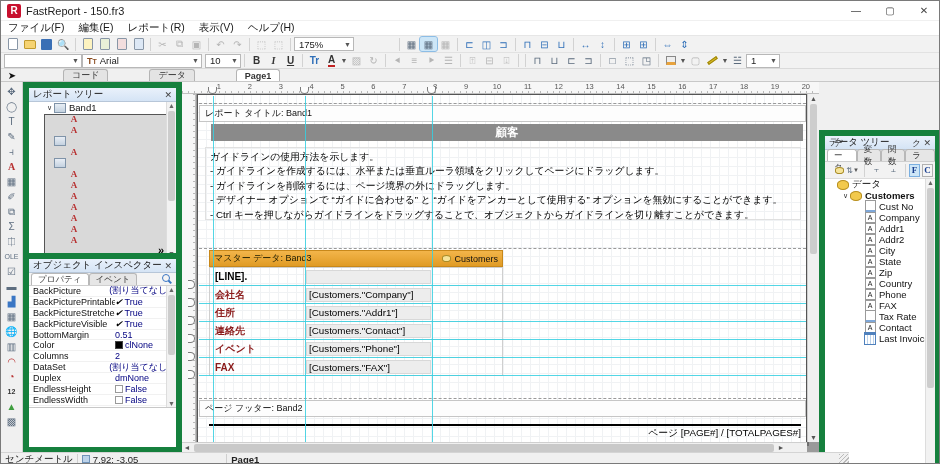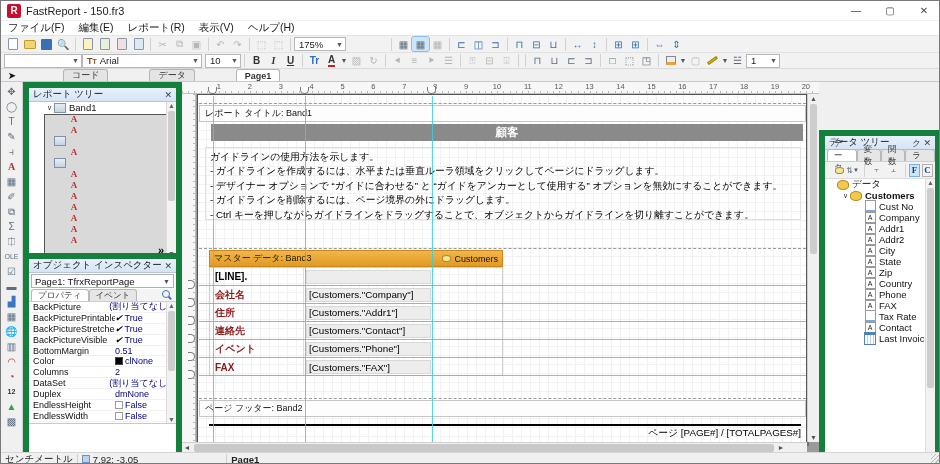--- a/index.html
+++ b/index.html
@@ -128,21 +128,21 @@
   .ws-hscroll .thumb { height:8px; background:#c9c9c9; border-radius:2px; margin:0 2px; flex:none; }
 
   
   .dtree { left:818px; top:81px; width:122px; height:370px;margin-top:48px; }
   .dtabs { height:12px; display:flex; align-items:flex-end; background:#f4f4f4; border-bottom:1px solid #cfcfcf; padding-left:2px; }
   .dtb { height:17px; display:flex; align-items:center; background:#f2f2f2; border-bottom:1px solid #dcdcdc; padding-left:2px; }
   .fc-btn { width:13px; height:13px; border:1px solid #b0b0b0; background:#f4f4f4; font-size:9px; font-weight:bold; font-family:"Liberation Serif", serif; color:#1a3f8f; display:flex; align-items:center; justify-content:center; margin-right:2px; }
   .fc-btn.sel { background:#cde6f7; border-color:#7aafe0; }
 
   
-  .statusbar { left:0; top:451px; width:940px; height:13px; background:#f0f0f0; border-top:1px solid #d4d4d4; display:flex; align-items:center; font-size:9.5px; color:#222; }
+  .statusbar { left:0; top:451px; width:848px; height:13px; background:#f0f0f0; border-top:1px solid #d4d4d4; display:flex; align-items:center; font-size:9.5px; color:#222; }
   .sb-sep { width:1px; height:10px; background:#cfcfcf; margin:0 4px; }
   .grip { margin-left:auto; width:10px; height:10px; background:repeating-linear-gradient(135deg,#bbb 0 1px,transparent 1px 3px); }
 </style>
 </head>
 <body>
 
 <div class="window">
 
   <div class="abs titlebar">
     <div class="app-logo">R</div>
@@ -192,21 +192,21 @@
     <span class="icn gray">✂</span>
     <span class="icn gray">⧉</span>
     <span class="icn gray">▣</span>
     <span class="tsep"></span>
     <span class="icn gray">↶</span>
     <span class="icn gray">↷</span>
     <span class="tsep"></span>
     <span class="icn gray">⬚</span>
     <span class="icn gray">⬚</span>
     <span class="tsep"></span>
-    <span class="combo" style="width:52px">
+    <span class="combo" style="width:60px">
         <span>175%</span>
         <span class="car">▼</span>
       </span>
     <span style="width:42px"></span>
     <span class="tsep"></span>
     <span class="icn">▦</span>
     <span class="icn sel">▦</span>
     <span class="icn gray">▦</span>
     <span class="tsep"></span>
     <span class="icn blue">⊏</span>
@@ -425,24 +425,20 @@
         <div class="thumb" style="top:9px;height:90px"></div>
       </div>
     </div>
   </div>
 
   <div class="abs panel" style="left:22px;top:252px;width:159px;height:199px">
     <div class="panel-head">
       <span>オブジェクト インスペクター</span>
       <span class="panel-x">✕</span>
     </div>
-    <div class="insp-combo">
-      <span>Page1: TfrxReportPage</span>
-      <span style="margin-left:auto;font-size:7px;color:#555">▼</span>
-    </div>
     <div class="insp-tabs">
       <div style="display:flex;align-items:flex-end">
 
       <div class="itab active">プロパティ</div>
           <div class="itab">イベント</div>
         </div>
       <span class="isearch"></span>
     </div>
     <div style="position:relative;height:121px;overflow:hidden">
       <div style="margin-right:10px">
@@ -583,22 +579,22 @@
       <div class="band-label" style="top:10px">
         <span>レポート タイトル: Band1</span>
       </div>
       <div class="kokaku-bar" style="left:13px;top:29px;width:592px;height:17px">
         <span>顧客</span>
       </div>
       <div class="desc-box" style="left:7px;top:52px;width:596px;height:73px">
 
       <div>ガイドラインの使用方法を示します。</div>
           <div>- ガイドラインを作成するには、水平または垂直ルーラ領域をクリックしてページにドラッグします。</div>
+          <div>- ガイドラインを削除するには、ページ境界の外にドラッグします。</div>
           <div>- デザイナー オプションで “ガイドに合わせる” と “ガイドをアンカーとして使用する” オプションを無効にすることができます。</div>
-          <div>- ガイドラインを削除するには、ページ境界の外にドラッグします。</div>
           <div>- Ctrl キーを押しながらガイドラインをドラッグすることで、オブジェクトからガイドラインを切り離すことができます。</div>
         </div>
       <div class="dashline" style="top:153px"></div>
 
       <div class="master-label" style="left:11px;top:155px;width:294px">
         <span>マスター データ: Band3</span>
         <span class="ds-badge">
           <span class="dbicon"></span>
           <span>Customers</span>
         </span>

